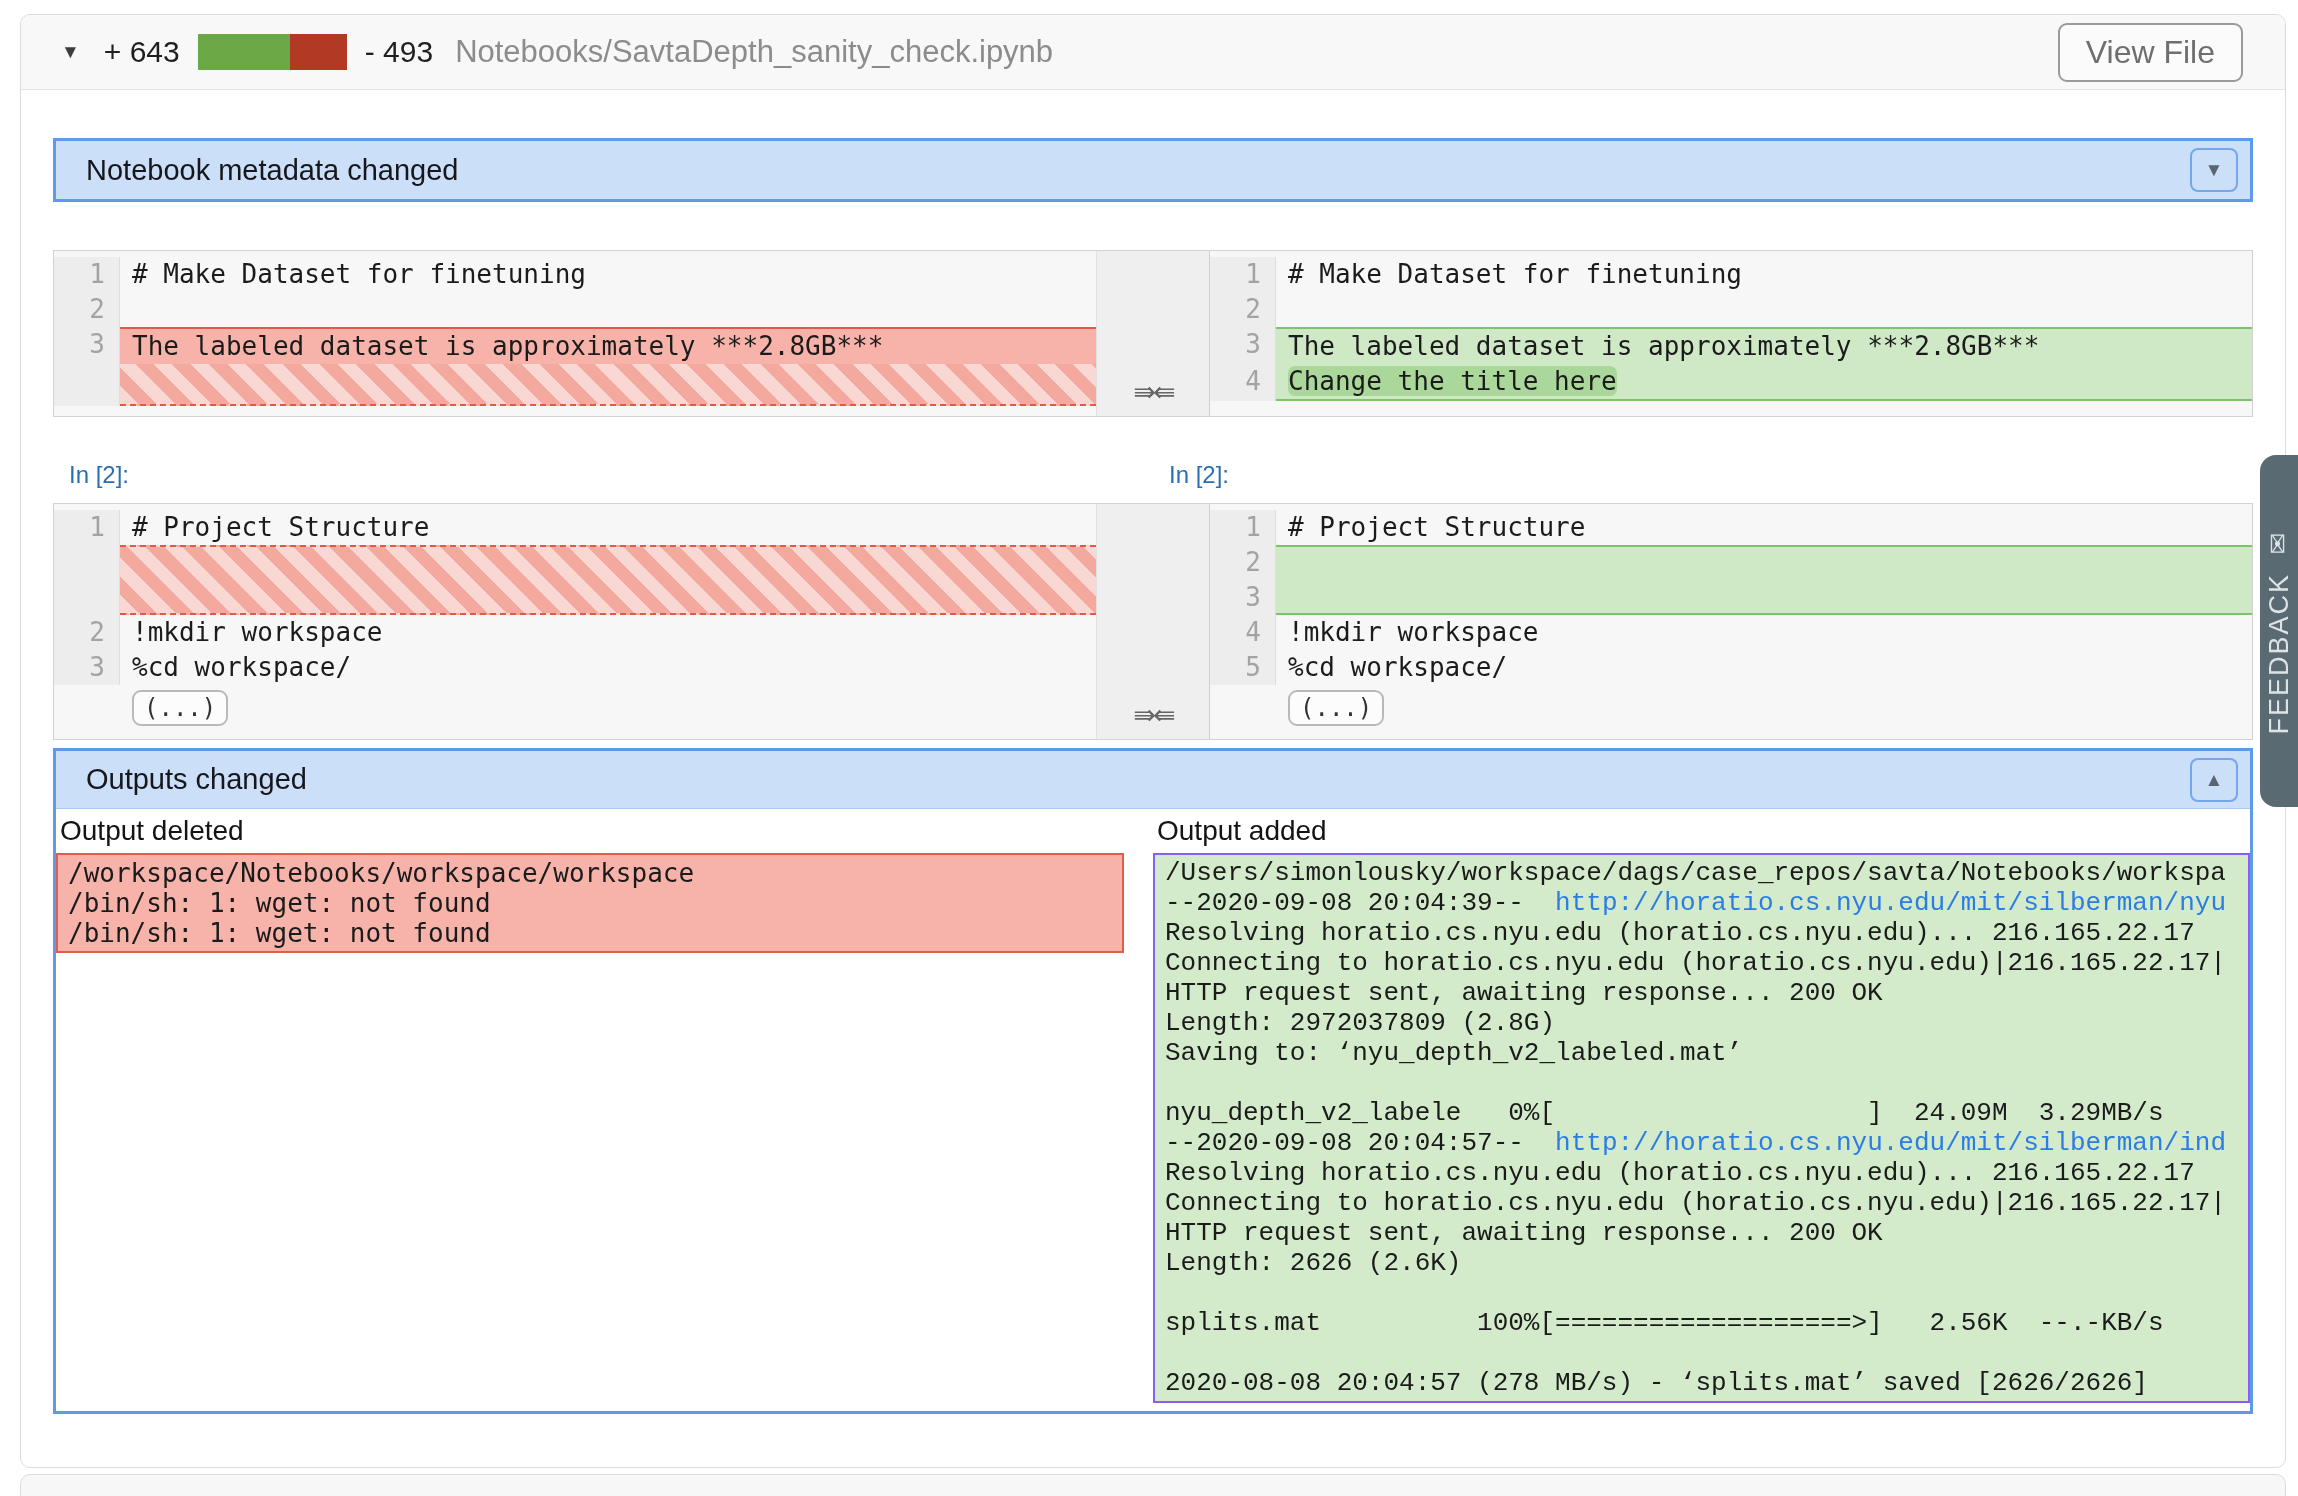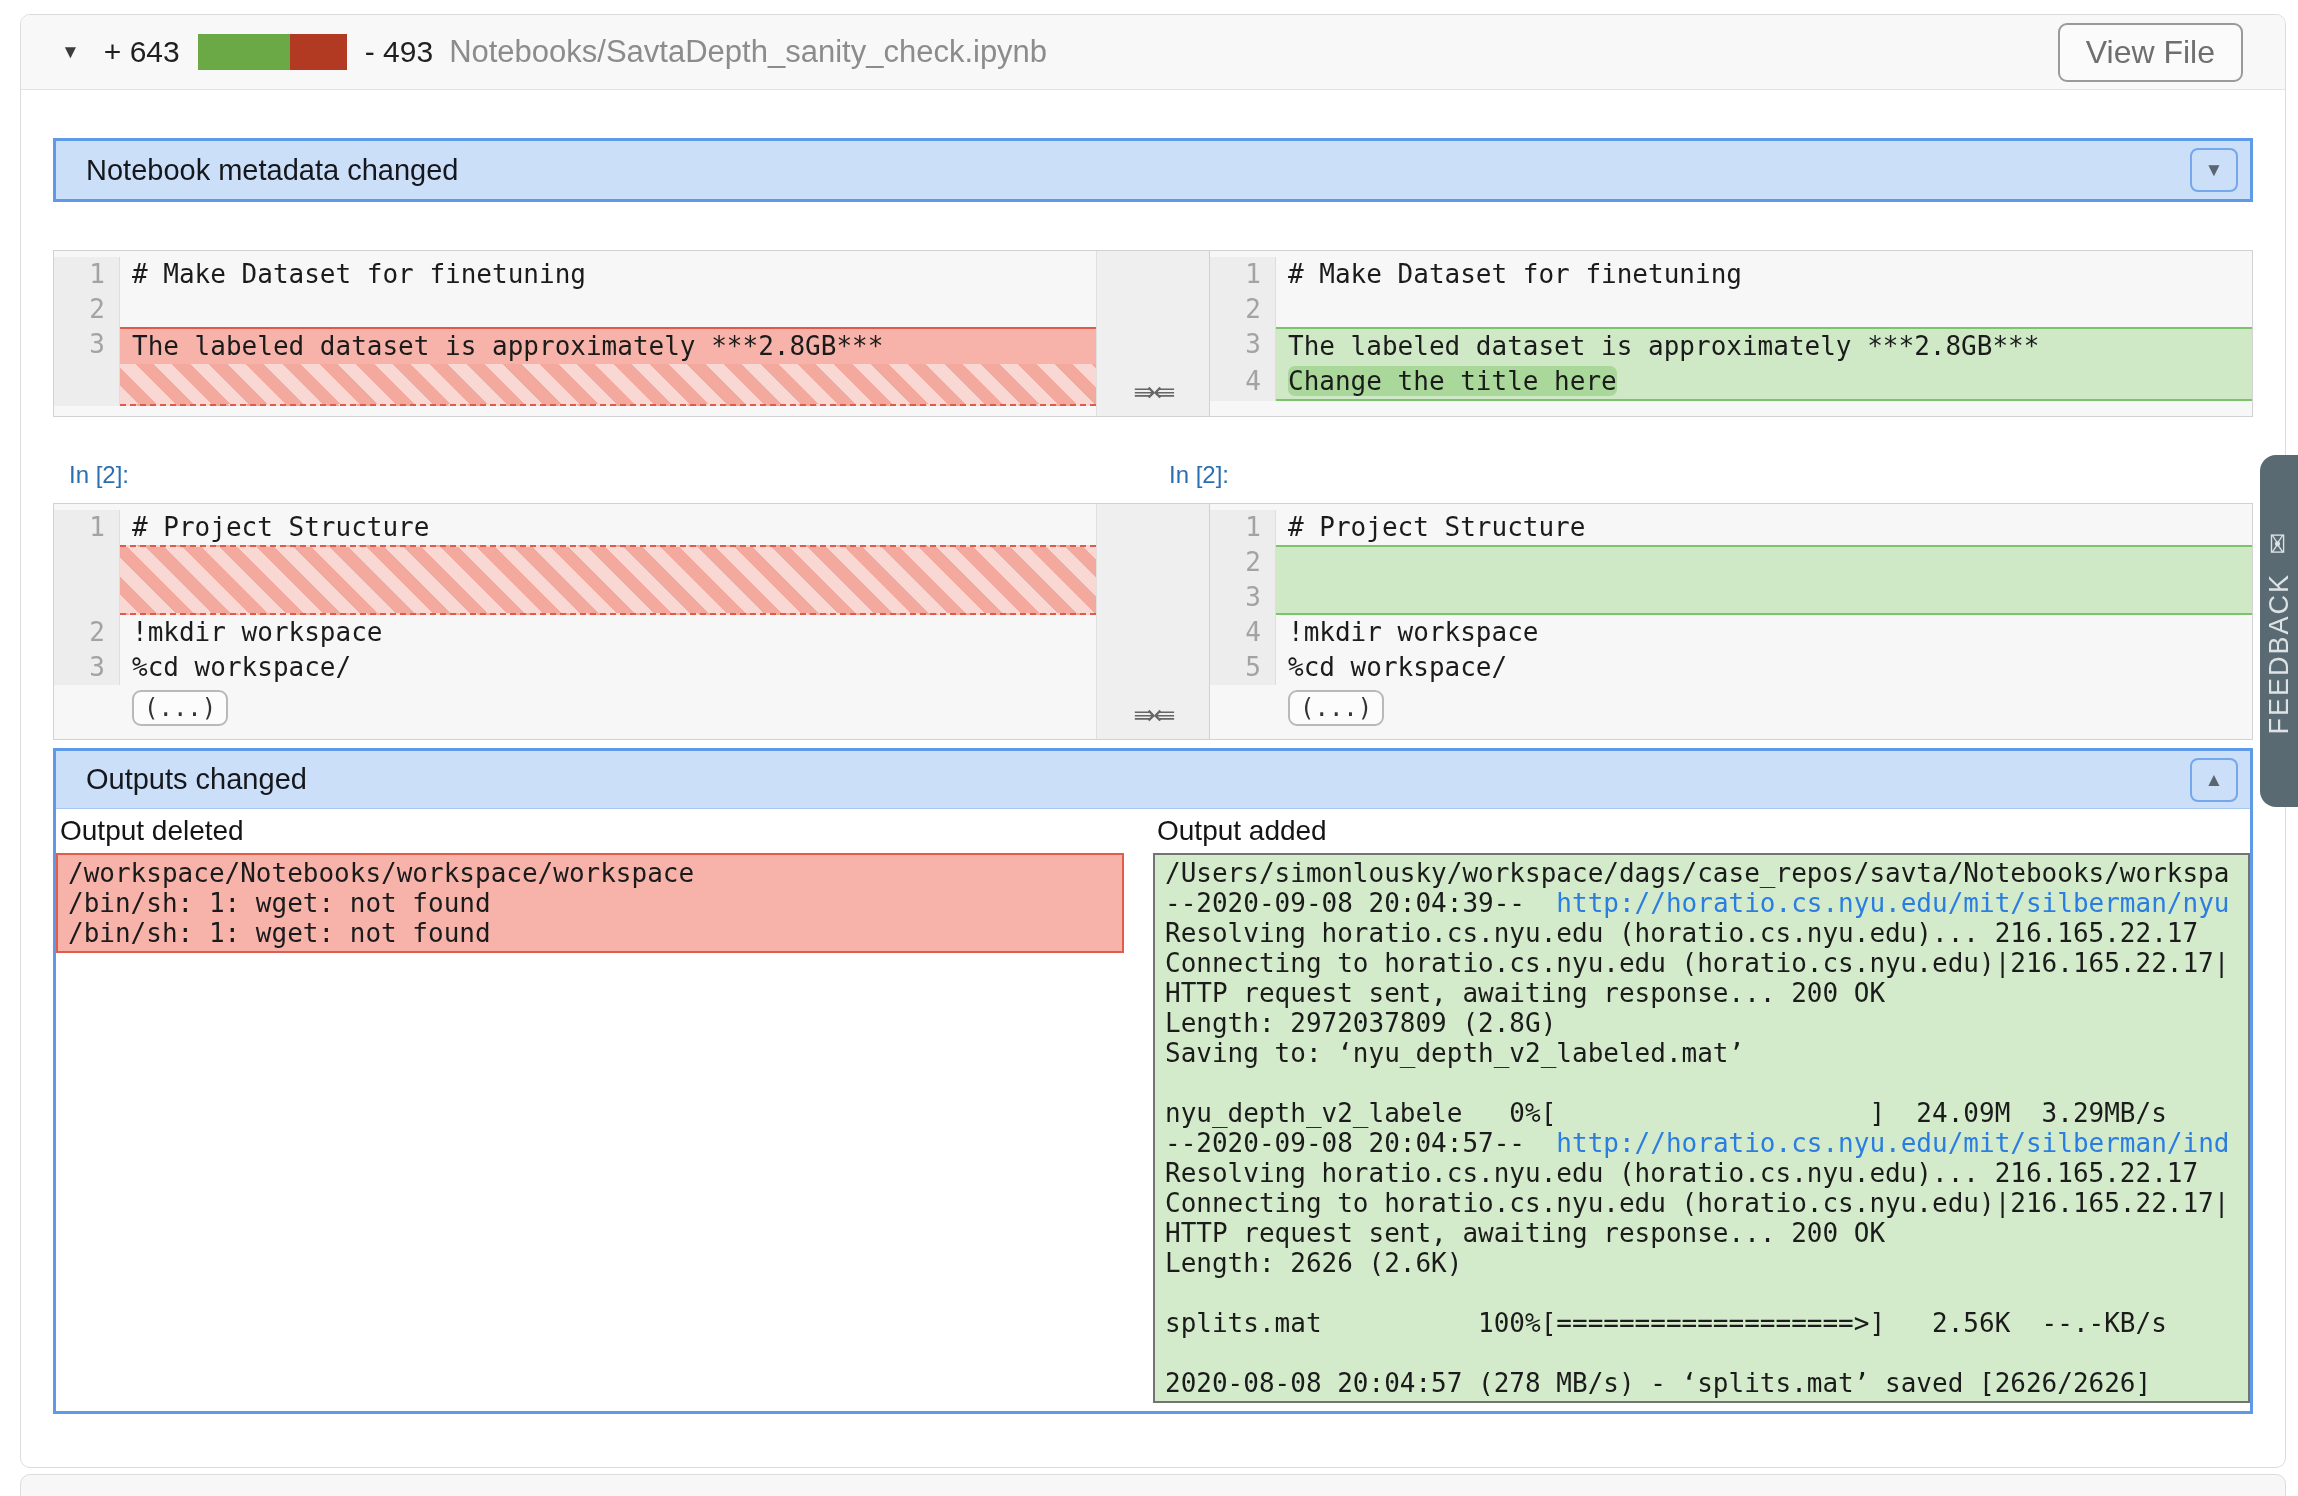--- a/index.html
+++ b/index.html
@@ -8,21 +8,21 @@
   
   .card{position:absolute;left:20px;top:14px;width:2266px;height:1454px;box-sizing:border-box;
     background:#fff;border:1px solid #dcdcdc;border-radius:10px;}
   .card-header{height:74px;background:#f8f8f8;border-bottom:1px solid #e3e3e3;border-radius:9px 9px 0 0;
     display:flex;align-items:center;padding:0 42px 0 40px;}
   .hdr-caret{font-size:19px;color:#3d3d3d;margin-right:24px;cursor:pointer;}
   .hdr-count{font-size:30px;color:#1f1f1f;}
   .hdr-blocks{display:flex;height:36px;margin:0 18px;}
   .blk-add{width:92px;background:var(--added_block,#6aa945);}
   .blk-del{width:57px;background:var(--removed_block,#b23a23);}
-  .hdr-filename{font-size:31px;color:#8c8c8c;margin-left:16px;}
+  .hdr-filename{font-size:31px;color:#8c8c8c;margin-left:22px;}
   .hdr-spacer{flex:1;}
   .viewfile-btn{font-size:32px;color:#6f6f6f;background:#fbfbfb;border:2px solid #9a9a9a;border-radius:9px;
     padding:9px 26px;cursor:pointer;}
   .card-body{padding:48px 32px 0 32px;}
 
   
   .banner{box-sizing:border-box;height:64px;background:#cbdff8;border:3px solid var(--accent_blue,#5f9ae8);
     display:flex;align-items:center;padding-left:30px;font-size:29px;color:#15171c;position:relative;}
   .banner-caret-btn{position:absolute;right:12px;top:50%;transform:translateY(-50%);
     width:48px;height:44px;box-sizing:border-box;border:2px solid #74a7ec;border-radius:8px;background:transparent;
@@ -66,21 +66,21 @@
   
   .outputs-container{margin-top:8px;border:3px solid var(--accent_blue,#5f9ae8);background:#fff;}
   .banner-outputs{height:58px;border:none;border-bottom:1px solid #a8c8f0;}
   .outputs-body{display:flex;background:#fff;padding-bottom:8px;align-items:flex-start;}
   .ocol-left{width:50%;box-sizing:border-box;padding-right:29px;}
   .ocol-right{flex:1;min-width:0;}
   .olabel{font-size:28px;color:#141414;padding:6px 0 6px 4px;}
   .obox{font-family:"DejaVu Sans Mono",monospace;font-size:26px;line-height:30px;
     padding:3px 10px;overflow:hidden;box-sizing:border-box;}
   .obox-del{background:var(--removed_bg,#f7b5ac);border:2px solid #e25c4a;}
-  .obox-add{background:#d3ebcb;border:2px solid #737373;}
+  .obox-add{background:#d3ebcb;border:2px solid #8b5cf6;font-family:Liberation Mono, monospace;}
   .oline{min-height:30px;white-space:pre;overflow:hidden;}
   .olink{color:var(--link,#2b7de1);text-decoration:none;cursor:pointer;}
 
   
   .feedback-tab{position:absolute;right:0;top:455px;width:38px;height:352px;
     background:var(--feedback_bg,#596a73);border-radius:16px 0 0 16px;color:#dde2e5;
     display:flex;flex-direction:column;align-items:center;justify-content:center;gap:14px;cursor:pointer;overflow:hidden;}
   .feedback-tab .vicon{font-size:26px;transform:rotate(-90deg);}
   .feedback-tab .vtext{writing-mode:vertical-rl;transform:rotate(180deg);font-size:27px;letter-spacing:2px;}
 

